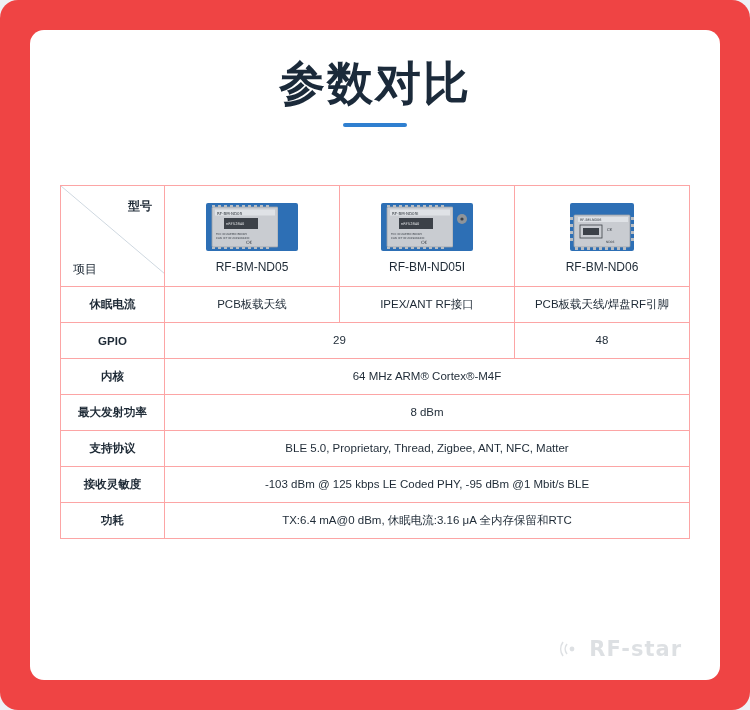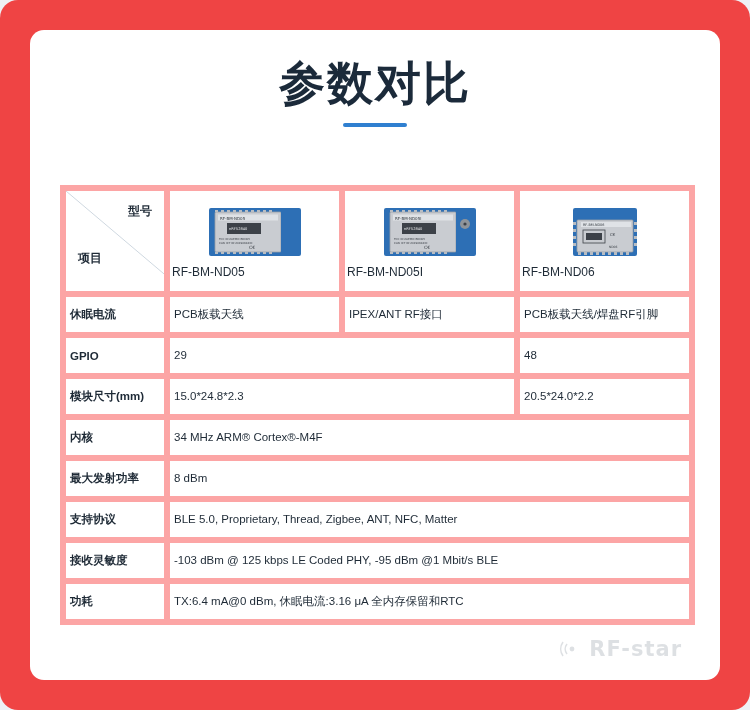--- a/index.html
+++ b/index.html
@@ -56,21 +56,22 @@
   }
   table.spec {
     position: absolute;
     top: 155px;
     left: 30px;
     width: 630px;
     border-collapse: collapse;
     table-layout: fixed;
   }
   table.spec td {
-    border: 6px solid #fca5a5;
+    border: 1px solid #fca5a5;
+    text-align: center;
     vertical-align: middle;
     font-size: 11.5px;
     color: #1e2a36;
     padding: 0 4px;
   }
   .col-label { width: 104px; }
   .col-dev   { width: 175px; }
 
   
   .hdr-row td { height: 88px; }
@@ -88,24 +89,24 @@
   .hdr-corner .lbl-model {
     position: absolute;
     top: 12px;
     right: 12px;
     font-size: 12px;
     font-weight: bold;
     color: #1e2a36;
   }
   .hdr-corner .lbl-item {
     position: absolute;
-    bottom: 24px;
+    bottom: 8px;
     left: 12px;
     font-size: 12px;
-    font-weight: bold;
+    font-weight: normal;
     color: #1e2a36;
   }
   .dev-cell {
     padding: 6px 2px 6px 2px !important;
   }
   .dev-name {
     font-size: 12px;
     color: #1e2a36;
     margin-top: 5px;
   }
@@ -289,29 +290,24 @@
           <td class="cell-text">IPEX/ANT RF接口</td>
           <td class="cell-text">PCB板载天线/焊盘RF引脚</td>
         </tr>
 
         <tr class="body-row">
           <td class="row-label">GPIO</td>
           <td class="cell-text" colspan="2">29</td>
           <td class="cell-text">48</td>
         </tr>
 
-        <tr class="body-row">
-          <td class="row-label">模块尺寸(mm)</td>
-          <td class="cell-text" colspan="2">15.0*24.8*2.3</td>
-          <td class="cell-text">20.5*24.0*2.2</td>
-        </tr>
 
         <tr class="body-row">
           <td class="row-label">内核</td>
-          <td class="cell-text" colspan="3">34 MHz ARM® Cortex®-M4F</td>
+          <td class="cell-text" colspan="3">64 MHz ARM® Cortex®-M4F</td>
         </tr>
 
         <tr class="body-row">
           <td class="row-label">最大发射功率</td>
           <td class="cell-text" colspan="3">8 dBm</td>
         </tr>
 
 
         <tr class="body-row">
           <td class="row-label">支持协议</td>

